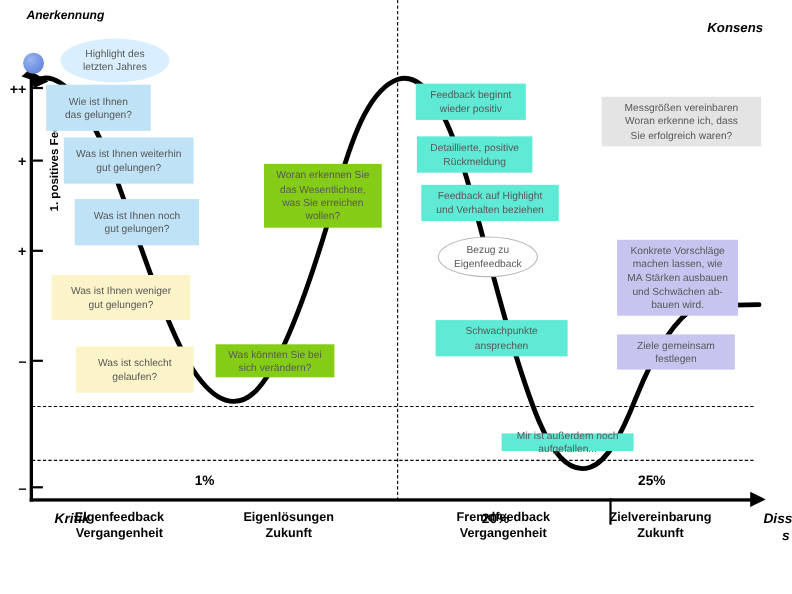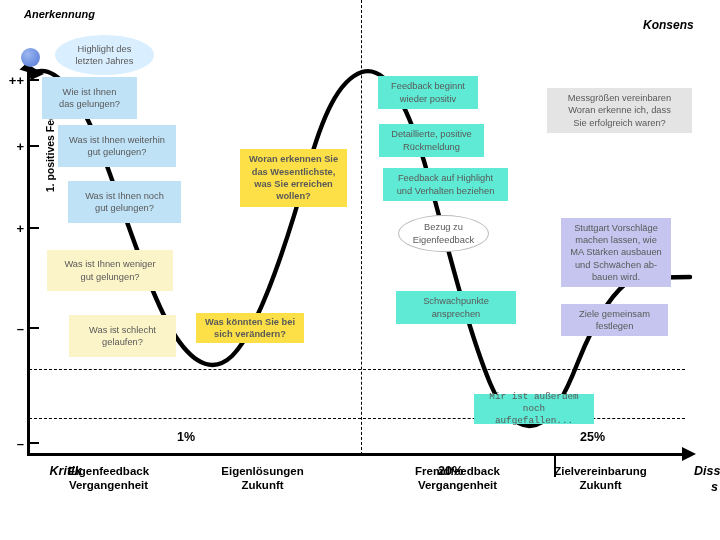--- a/index.html
+++ b/index.html
@@ -133,21 +133,21 @@
     color: #595959;
     text-align: center;
     display: flex;
     align-items: center;
     justify-content: center;
     padding: 3px 4px;
     white-space: pre-line;
   }
   .node.blue   { background: #bfe2f7; }
   .node.yellow { background: #fbf4c8; }
-  .node.pink   { background: #fde047; font-weight: bold; }
+  .node.pink   { background: #84cc16; }
   .node.green  { background: #5eead4; }
   .node.gray   { background: #e4e4e4; }
   .node.purple { background: #c5c5f0; }
   .node.ellipse {
     background: #d9efff;
     border-radius: 50%;
   }
   .node.ellipse-white {
     background: #ffffff;
     border: 1px solid #b9b9b9;
@@ -269,26 +269,26 @@
       <div class="node green" style="left: 378px; top: 76px; width: 100px; height: 33px;">Feedback beginnt
 wieder positiv</div>
       <div class="node green" style="left: 379px; top: 124px; width: 105px; height: 33px;">Detaillierte, positive
 Rückmeldung</div>
       <div class="node green" style="left: 383px; top: 168px; width: 125px; height: 33px;">Feedback auf Highlight
 und Verhalten beziehen</div>
       <div class="node ellipse-white" style="left: 398px; top: 215px; width: 91px; height: 37px;">Bezug zu
 Eigenfeedback</div>
       <div class="node green" style="left: 396px; top: 291px; width: 120px; height: 33px;">Schwachpunkte
 ansprechen</div>
-      <div class="node green" style="left: 474px; top: 394px; width: 120px; height: 30px; font-family: Liberation Mono, monospace;">Mir ist außerdem noch
+      <div class="node green" style="left: 456px; top: 394px; width: 120px; height: 16px;">Mir ist außerdem noch
 aufgefallen...</div>
       <div class="node gray" style="left: 547px; top: 88px; width: 145px; height: 45px;">Messgrößen vereinbaren
 Woran erkenne ich, dass
 Sie erfolgreich waren?</div>
-      <div class="node purple" style="left: 561px; top: 218px; width: 110px; height: 69px;">Stuttgart Vorschläge
+      <div class="node purple" style="left: 561px; top: 218px; width: 110px; height: 69px;">Konkrete Vorschläge
 machen lassen, wie
 MA Stärken ausbauen
 und Schwächen ab-
 bauen wird.</div>
       <div class="node purple" style="left: 561px; top: 304px; width: 107px; height: 32px;">Ziele gemeinsam
 festlegen</div>
     </div>
 
 
 </div>

